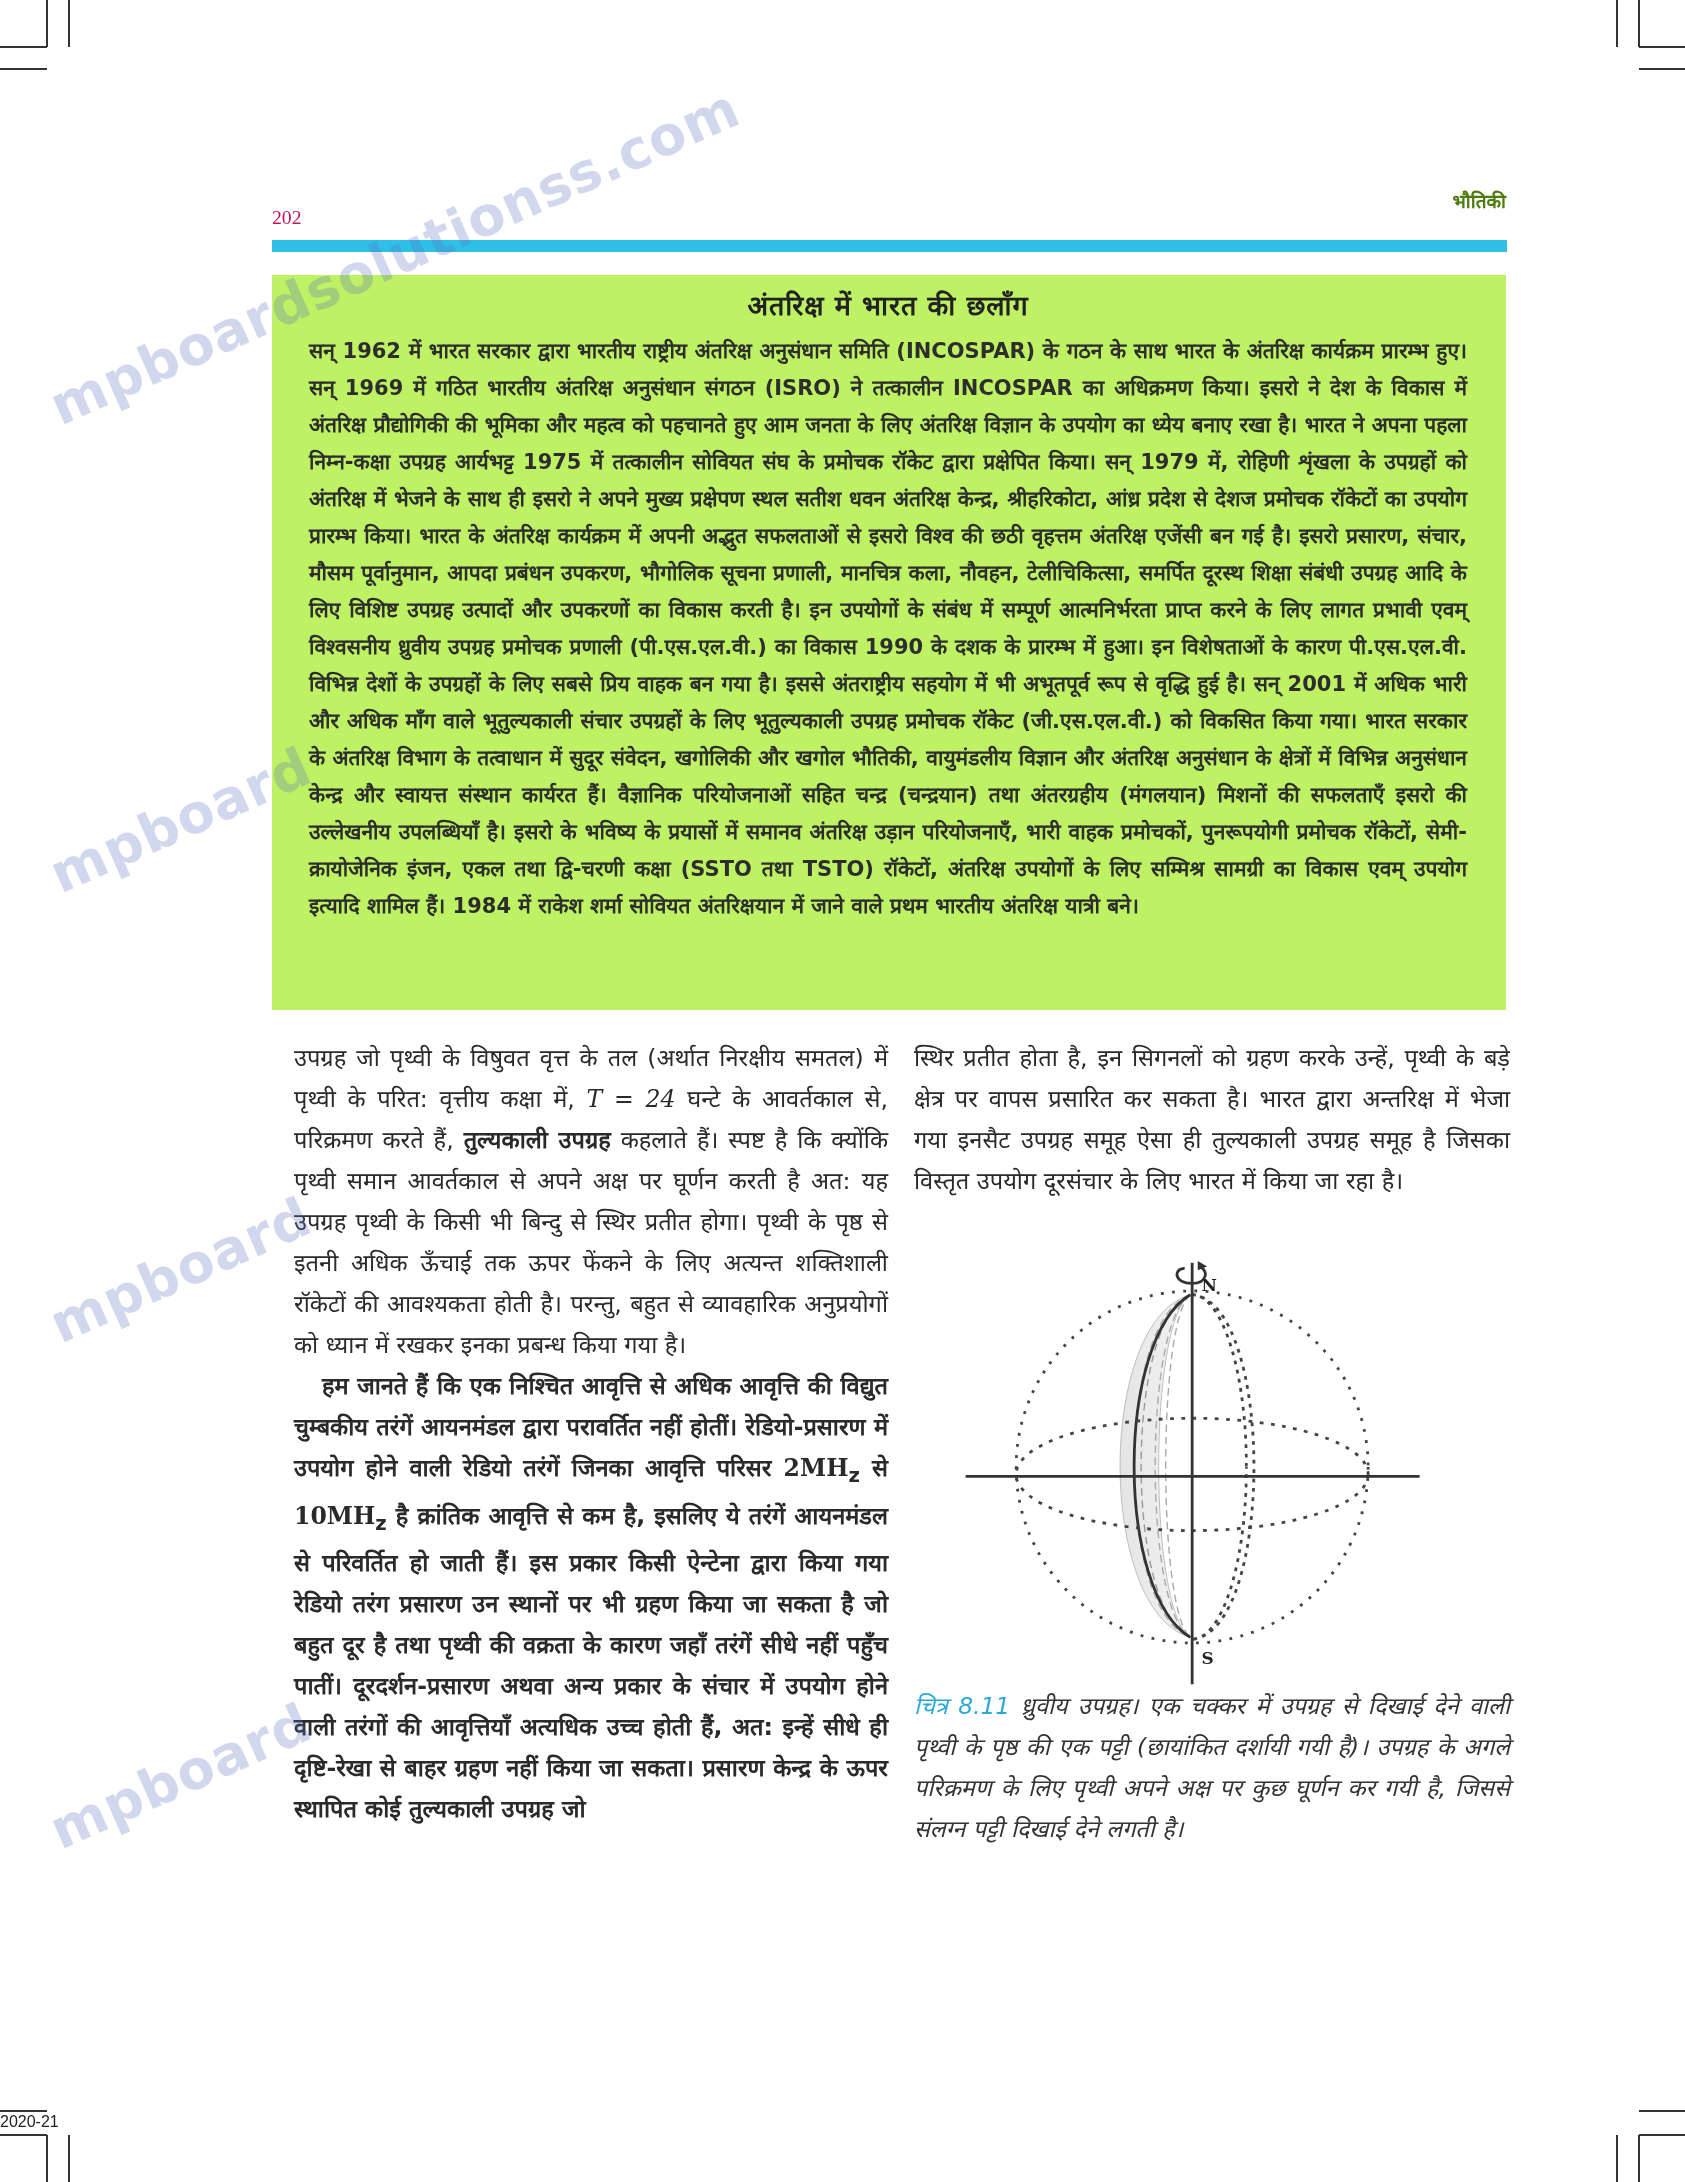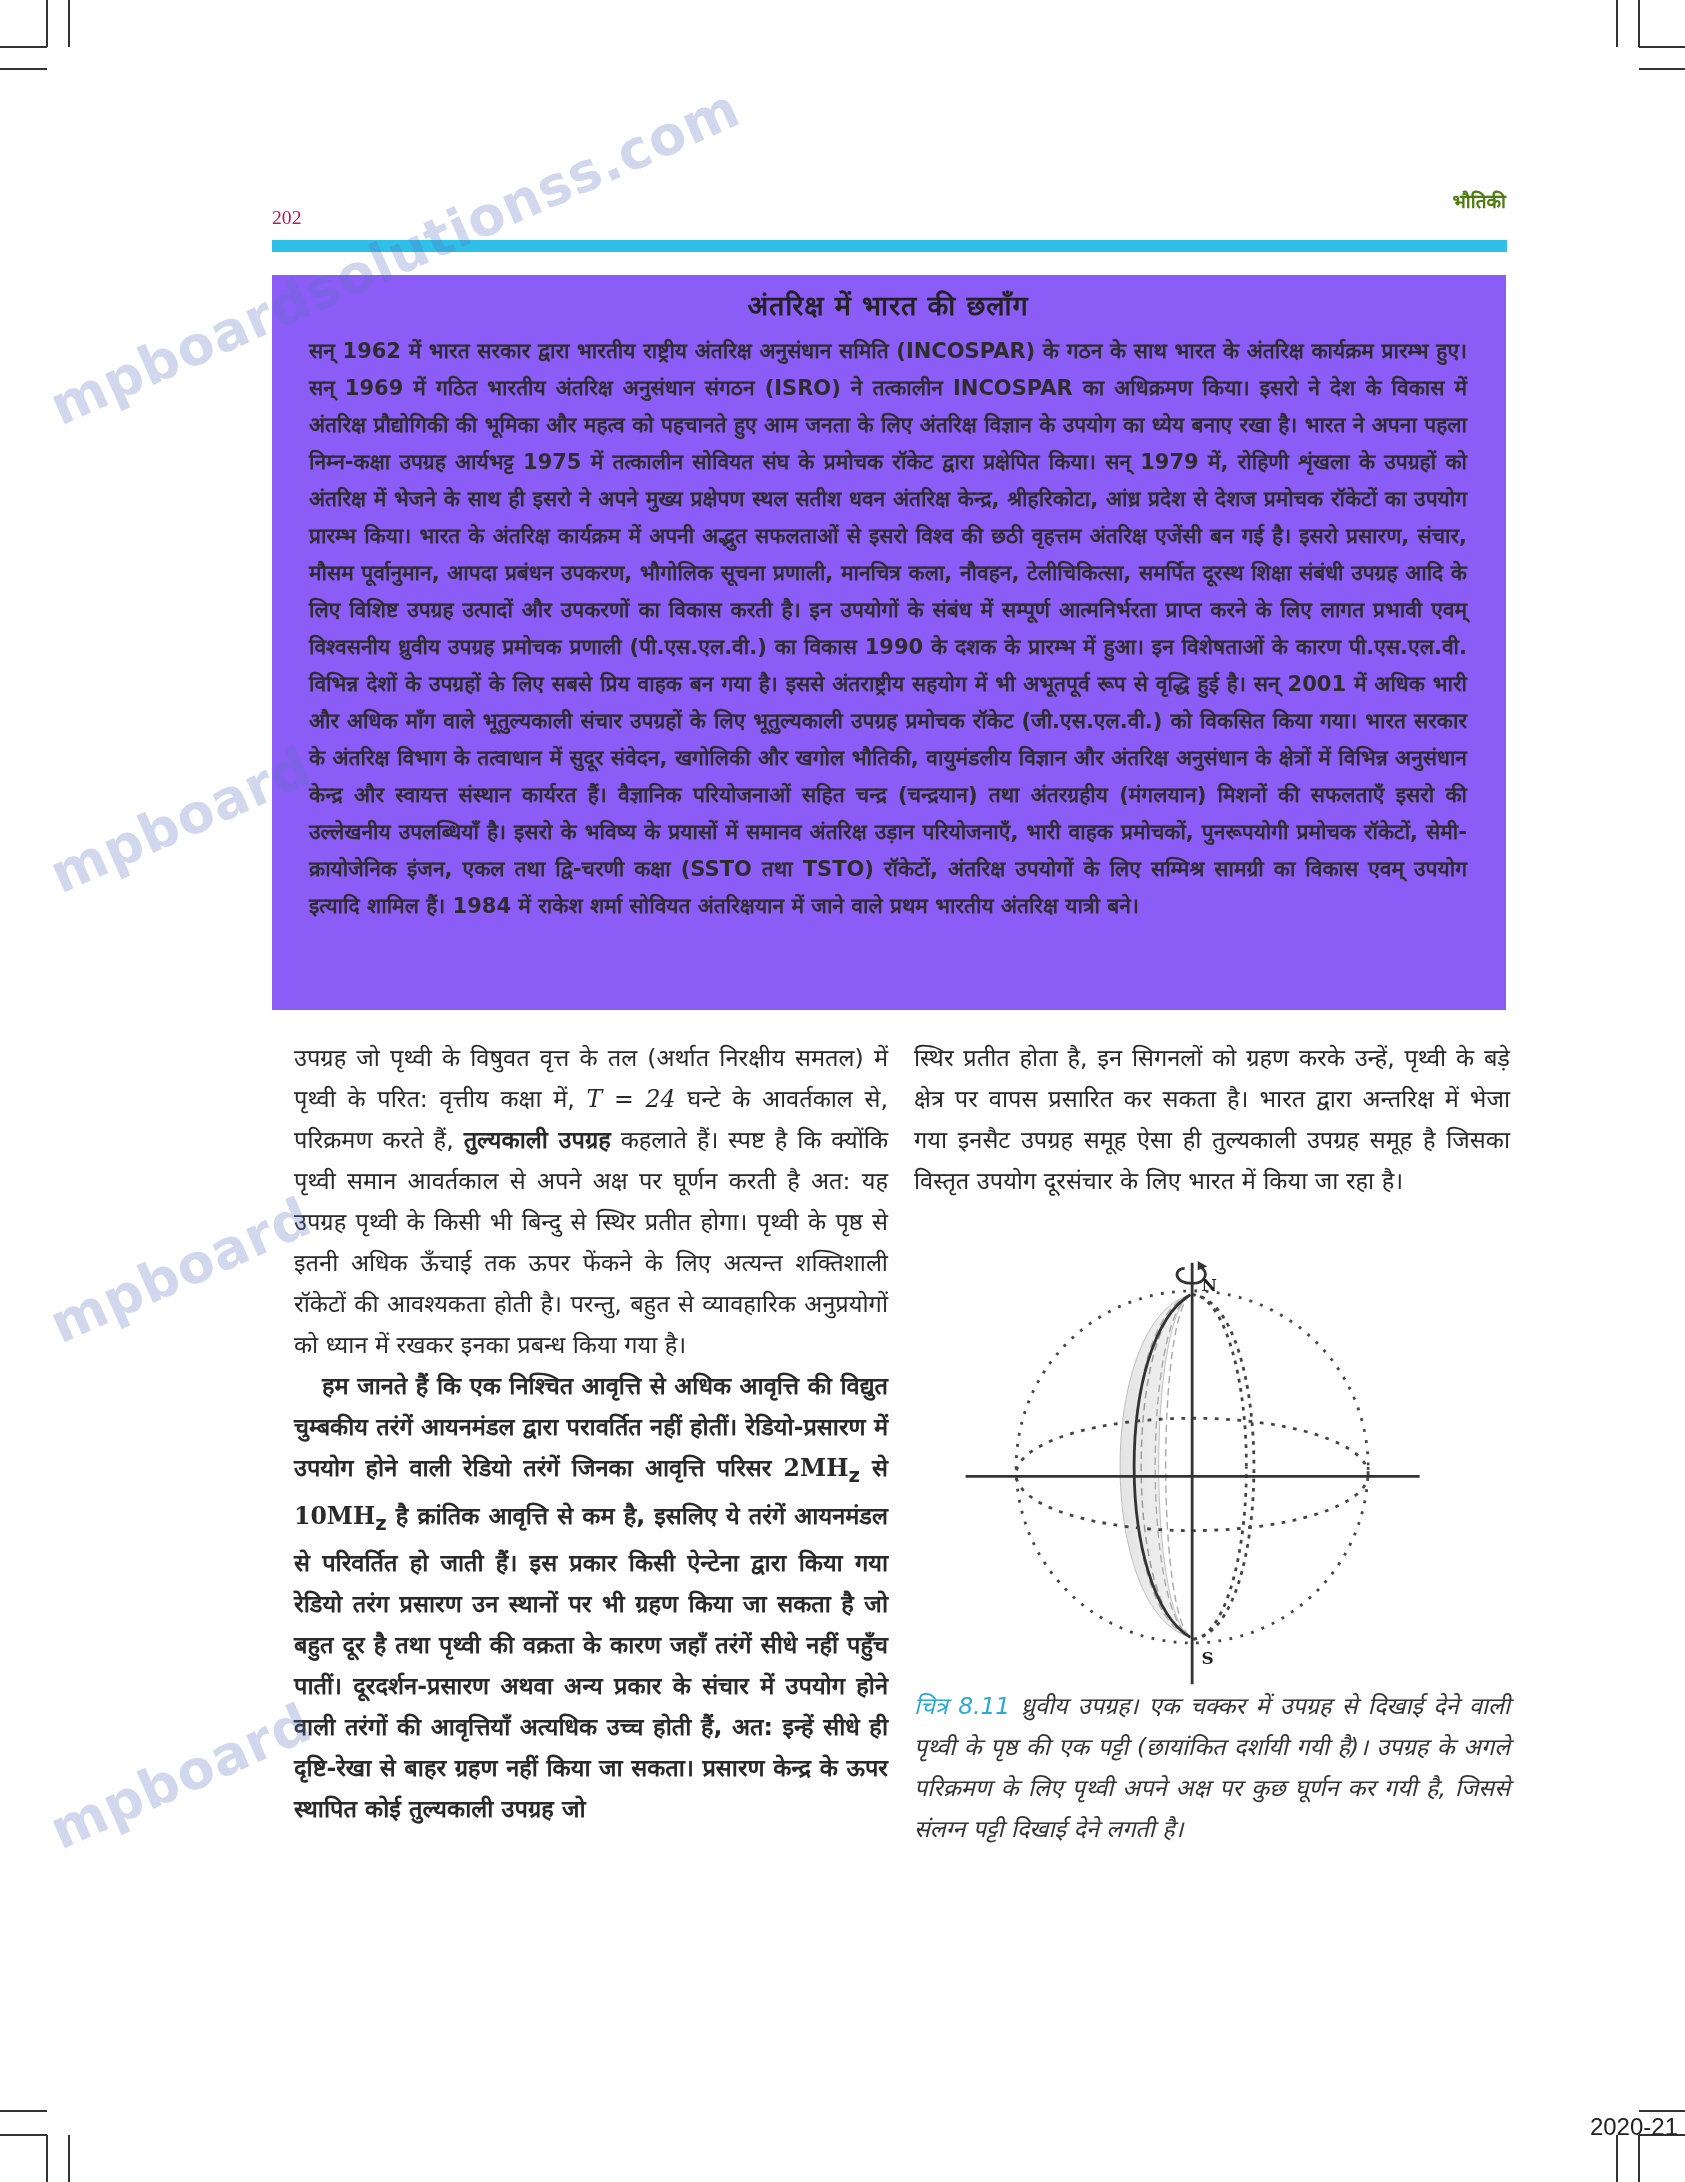--- a/index.html
+++ b/index.html
@@ -22,21 +22,21 @@
     }
     .running-head {
       position: absolute; right: 180px; top: 188px; font-size: 19px; color: #4d7c0f;
       font-weight: bold; font-family: "DejaVu Sans", sans-serif;
     }
     .top-rule {
       position: absolute; left: 272px; top: 240px; width: 1235px; height: 12px; background: #2ec0e6;
     }
     .box {
       position: absolute; left: 272px; top: 275px; width: 1158px; height: 735px;
-      background: #8b5cf6; padding: 0 39px 0 37px;
+      background: #bef264; padding: 0 39px 0 37px;
     }
     .box-title {
       text-align: center; font-size: 27px; font-weight: bold; margin-top: 11.2px; margin-bottom: 9.4px;
       color: #222; font-family: "DejaVu Sans", sans-serif; letter-spacing: 0.9px;
     }
     .box-body {
       font-size: 21px; line-height: 37px; text-align: justify; color: #2d2d2d;
       font-family: "DejaVu Sans", sans-serif; font-weight: 700;
     }
     .col {
@@ -50,21 +50,21 @@
     .bold { font-weight: bold; }
     .figure {
       position: absolute; left: 956px; top: 1246px; width: 506px; height: 440px;
     }
     .caption {
       position: absolute; left: 914px; top: 1686px; width: 596px; font-size: 23.4px; line-height: 41px;
       font-style: italic; text-align: justify; color: #333; font-family: "DejaVu Sans", sans-serif;
     }
     .fig-label { color: #2ba8d8; font-weight: normal; font-style: italic; }
     .footer {
-      position: absolute; left: 0; width: 1678px; top: 2113px; text-align: right; font-size: 24px;
+      position: absolute; left: 0; width: 1678px; top: 2113px; text-align: left; font-size: 16px;
       font-family: "Liberation Sans", sans-serif; color: #222;
     }
   </style>
 </head>
 <body>
 
 <div class="crop" style="left:0;top:46px;width:47px;height:1.9px;"></div>
 <div class="crop" style="left:46px;top:0;width:1.9px;height:47px;"></div>
 <div class="crop" style="left:0;top:68px;width:47px;height:1.9px;"></div>
 <div class="crop" style="left:68px;top:0;width:1.9px;height:47px;"></div>

